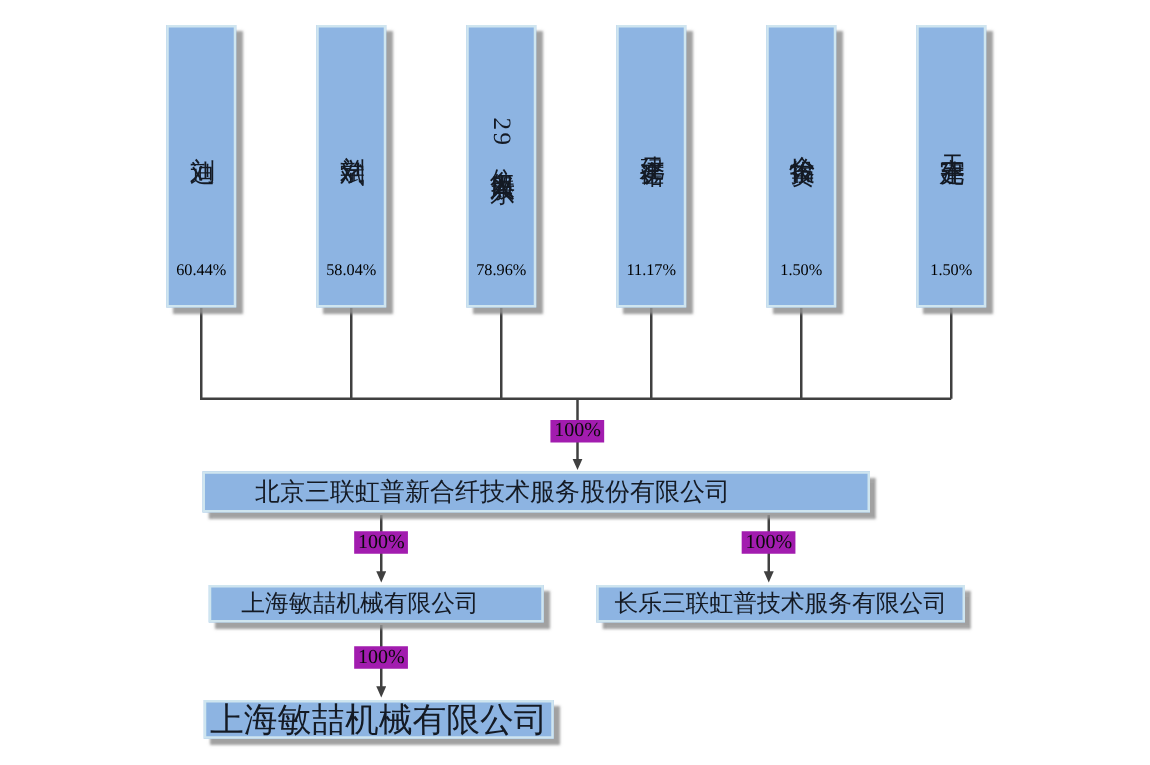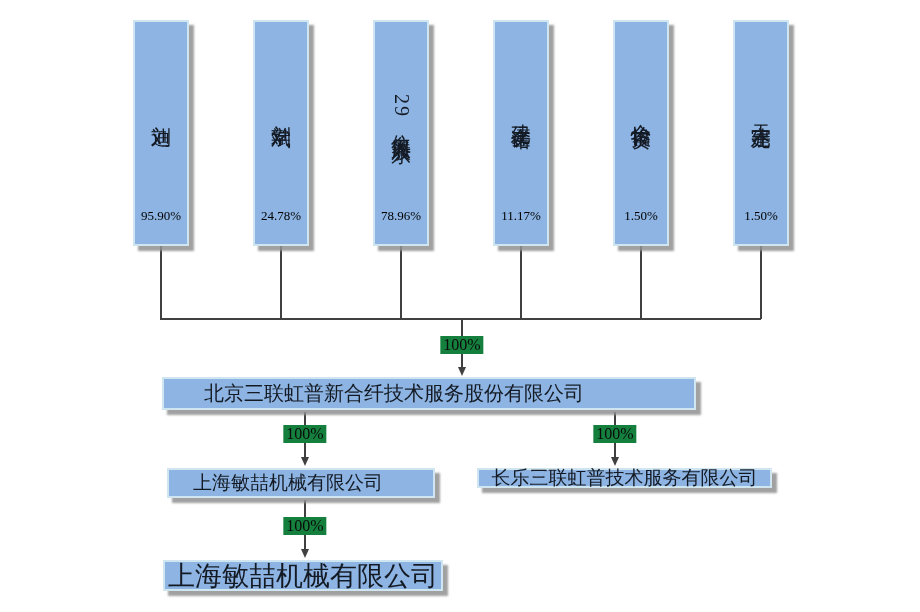--- a/index.html
+++ b/index.html
@@ -25,26 +25,26 @@
   .sh-pct { position:absolute; left:0; right:0; bottom:20px; text-align:center;
             font-size:13px; color:#000; }
 
   
   .company { display:flex; align-items:center; justify-content:center;
              font-size:20px; color:var(--text,#141a24); white-space:nowrap; }
   .parent     { left:162px; top:377px; width:534px; height:33px; }
   .parent .clabel { padding-right:70px; }
   .sub-left   { left:167px; top:468px; width:268px; height:30px; font-size:19px; }
   .sub-left .clabel { padding-right:26px; }
-  .sub-right  { left:477px; top:468px; width:295px; height:20px; font-size:19px; }
+  .sub-right  { left:477px; top:468px; width:295px; height:30px; font-size:19px; }
   .sub-bottom { left:163px; top:560px; width:280px; height:31px; font-size:27px; }
 
   
   .own-label { position:absolute; z-index:3; transform:translateX(-50%);
-               background:#15803d; padding:0 3px; font-size:16px; line-height:1.15;
+               background:#a21caf; padding:0 3px; font-size:16px; line-height:1.15;
                color:#0a0a0a; }
   .lab-main   { left:462px; top:336px; }
   .lab-left   { left:305px; top:425px; }
   .lab-right  { left:615px; top:425px; }
   .lab-bottom { left:305px; top:517px; }
 </style>
 </head>
 <body>
 
 <div class="stage">
@@ -59,27 +59,27 @@
     <path d="M462,319 V368" fill="none" stroke="#404040" stroke-width="2" marker-end="url(#arr)"></path>
     <path d="M305,412 V458" fill="none" stroke="#404040" stroke-width="2" marker-end="url(#arr)"></path>
     <path d="M615,412 V458" fill="none" stroke="#404040" stroke-width="2" marker-end="url(#arr)"></path>
     <path d="M305,500 V550" fill="none" stroke="#404040" stroke-width="2" marker-end="url(#arr)"></path>
   </svg>
 
   <div class="box shareholder s1">
     <div class="sh-name-wrap">
       <span class="sh-name">刘迪</span>
     </div>
-    <div class="sh-pct">95.90%</div>
+    <div class="sh-pct">60.44%</div>
   </div>
   <div class="box shareholder s2">
     <div class="sh-name-wrap">
       <span class="sh-name">刘学斌</span>
     </div>
-    <div class="sh-pct">24.78%</div>
+    <div class="sh-pct">58.04%</div>
   </div>
   <div class="box shareholder s3">
     <div class="sh-name-wrap">
       <span class="sh-name">29位自然人股东</span>
     </div>
     <div class="sh-pct">78.96%</div>
   </div>
   <div class="box shareholder s4">
     <div class="sh-name-wrap">
       <span class="sh-name">建元金诺</span>

